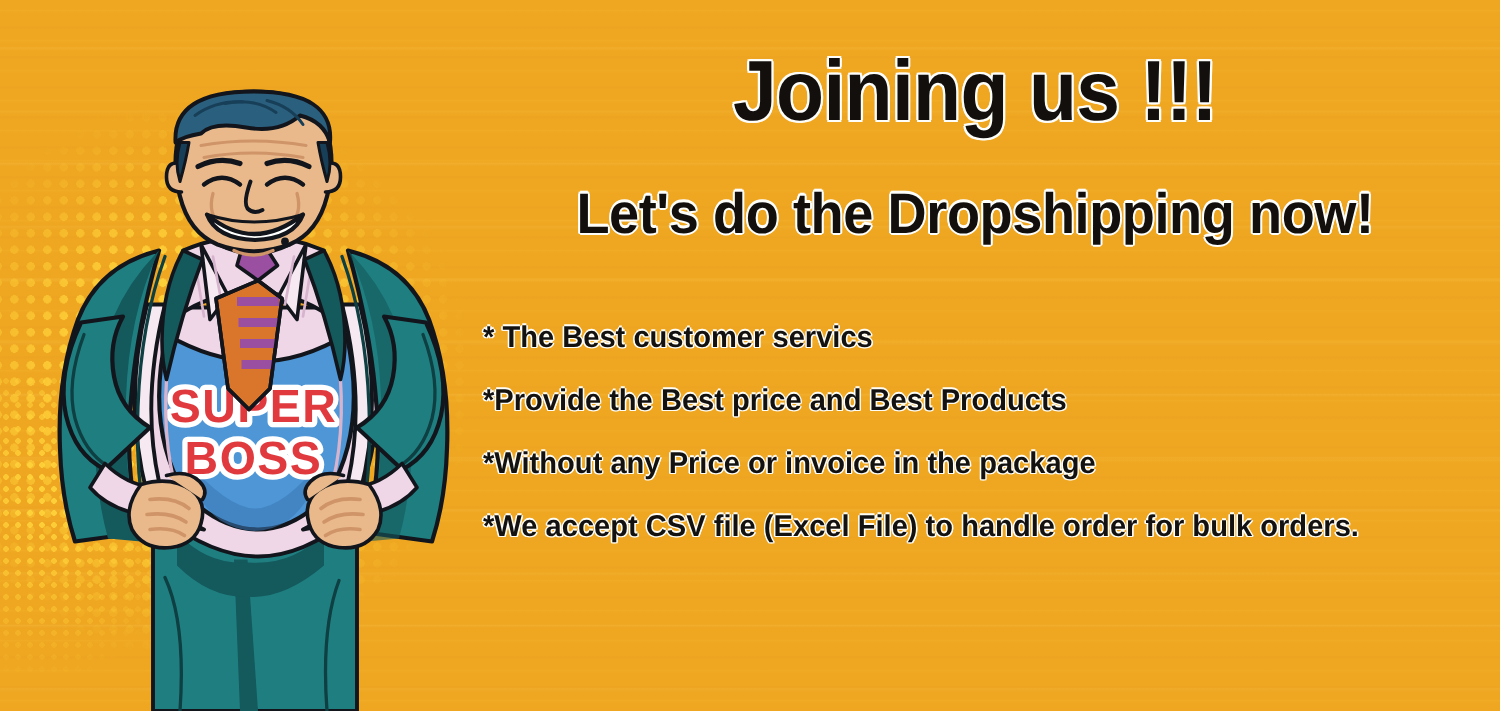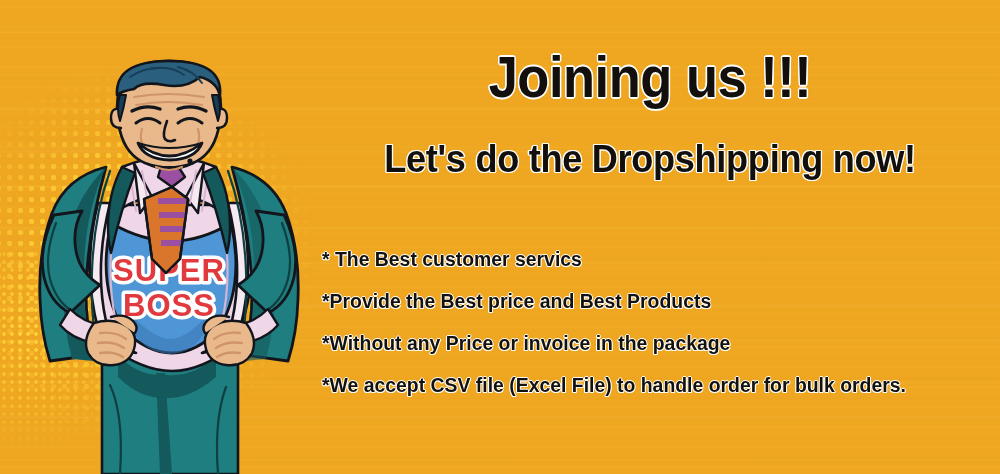--- a/index.html
+++ b/index.html
@@ -90,21 +90,21 @@
     top: 55px;
     width: 320px;
     height: 419px;
   }
   .figure-wrap svg { display: block; width: 100%; height: 100%; }
 
   
   .text-col {
     position: absolute;
     left: 300px;
-    top: 16px;
+    top: 0;
     width: 700px;
     height: 364px;
   }
 
   .headline {
     position: absolute;
     left: 0;
     top: 30px;
     width: 700px;
     text-align: center;
@@ -140,21 +140,20 @@
        1px 1px 0 #fdfdfa, -1px 1px 0 #fdfdfa,
        1px -1px 0 #fdfdfa, -1px -1px 0 #fdfdfa;
     white-space: nowrap;
   }
 
   .bullets {
     position: absolute;
     left: 22px;
     top: 213px;
     width: 678px;
-    margin-top: 18px;
   }
   .bullet-line {
     font-size: 20px;
     line-height: 24px;
     font-weight: bold;
     color: #141210;
     margin-bottom: 18px;
     white-space: nowrap;
     transform: scaleX(0.97);
     transform-origin: left center;

